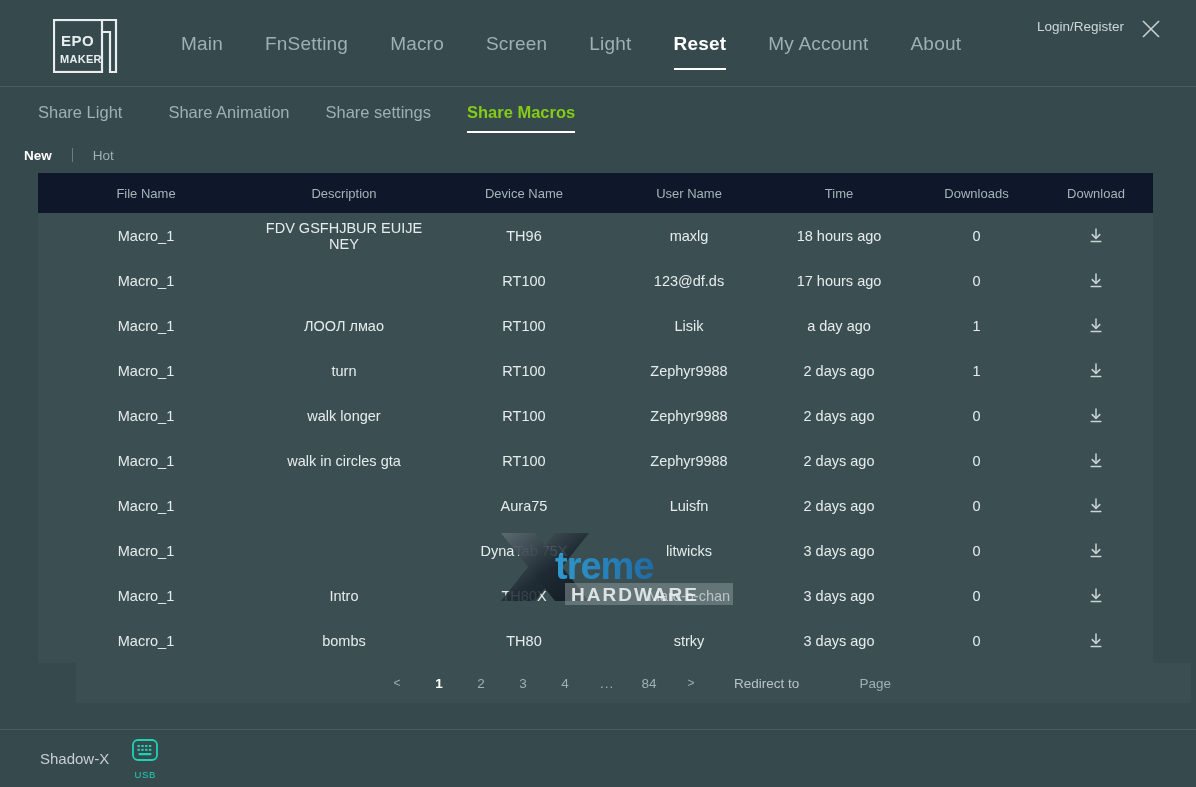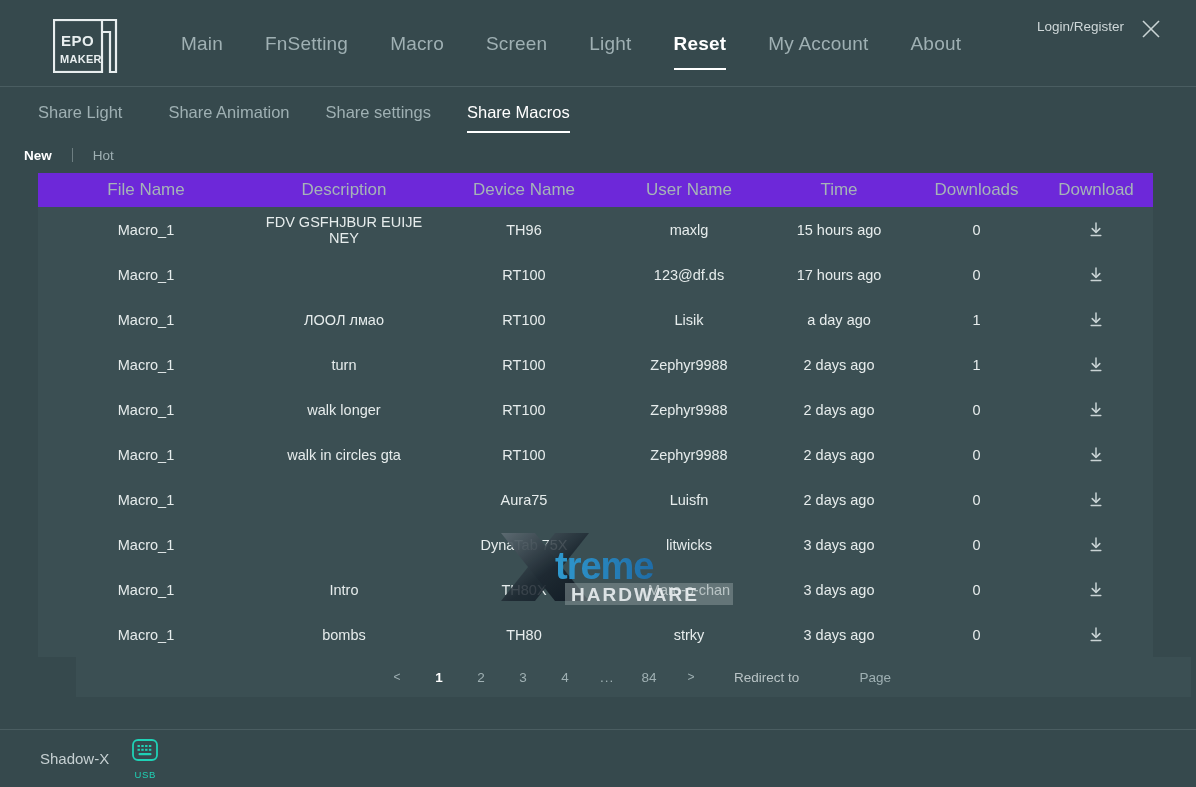--- a/index.html
+++ b/index.html
@@ -68,21 +68,21 @@
     height: 50px; flex: 0 0 50px;
     display: flex; align-items: center;
     padding-left: 38px; gap: 0;
   }
   .subtab {
     position: relative;
     font-size: 16.5px; color: #9fb0b3;
     padding: 0 18px; cursor: pointer; white-space: nowrap;
   }
   .subtab:first-child { padding-left: 0; padding-right: 28px; }
-  .subtab.active { color: #ffffff; font-weight: normal; }
+  .subtab.active { color: #84cc16; font-weight: bold; }
   .subtab.active::after {
     content: "";
     position: absolute; left: 18px; right: 18px; bottom: -11px;
     height: 2px; background: #ffffff;
   }
 
   
   .filters {
     height: 36px; flex: 0 0 36px;
     display: flex; align-items: center;
@@ -105,23 +105,23 @@
     margin: 0 38px 0 38px;
     width: 1115px;
     flex: 0 0 auto;
   }
   table.macros {
     width: 1115px;
     border-collapse: collapse;
     table-layout: fixed;
   }
   table.macros thead th {
-    background: #6d28d9;
-    height: 34px;
-    font-size: 17px;
+    background: #0f172a;
+    height: 40px;
+    font-size: 13px;
     font-weight: normal;
     color: #a5b4b7;
     text-align: center;
     vertical-align: middle;
   }
   table.macros tbody td {
     height: 45px;
     font-size: 14.5px;
     color: #e6ecec;
     text-align: center;
@@ -284,21 +284,21 @@
           <th class="c-dl">Downloads</th>
           <th class="c-dlbtn">Download</th>
         </tr>
       </thead>
       <tbody id="macros-body">
           <tr>
             <td class="c-file">Macro_1</td>
             <td class="c-desc">FDV GSFHJBUR EUIJE NEY</td>
             <td class="c-dev">TH96</td>
             <td class="c-user">maxlg</td>
-            <td class="c-time">15 hours ago</td>
+            <td class="c-time">18 hours ago</td>
             <td class="c-dl">0</td>
             <td class="c-dlbtn"><span class="dl-icon"><svg width="18" height="18" viewBox="0 0 18 18" aria-hidden="true">
                   <path d="M9 2 L9 11" stroke="#c9d3d4" stroke-width="1.5" stroke-linecap="round" fill="none"></path>
                   <path d="M5.2 7.6 L9 11.4 L12.8 7.6" stroke="#c9d3d4" stroke-width="1.5" stroke-linecap="round" stroke-linejoin="round" fill="none"></path>
                   <path d="M4.2 14.6 L13.8 14.6" stroke="#c9d3d4" stroke-width="1.5" stroke-linecap="round" fill="none"></path>
                 </svg></span></td>
           </tr>
           <tr>
             <td class="c-file">Macro_1</td>
             <td class="c-desc"></td>

